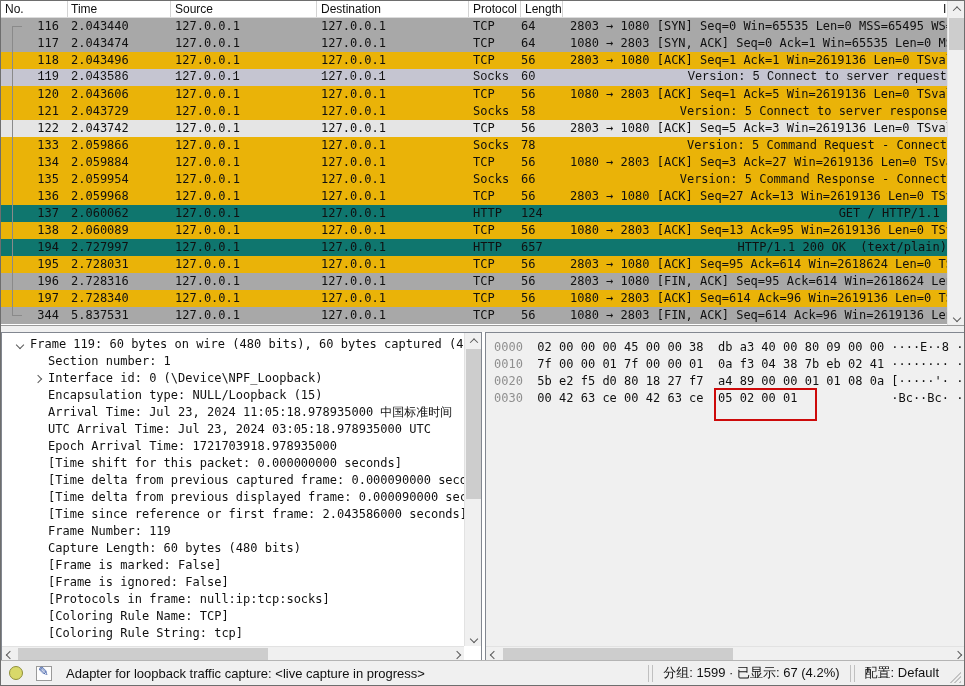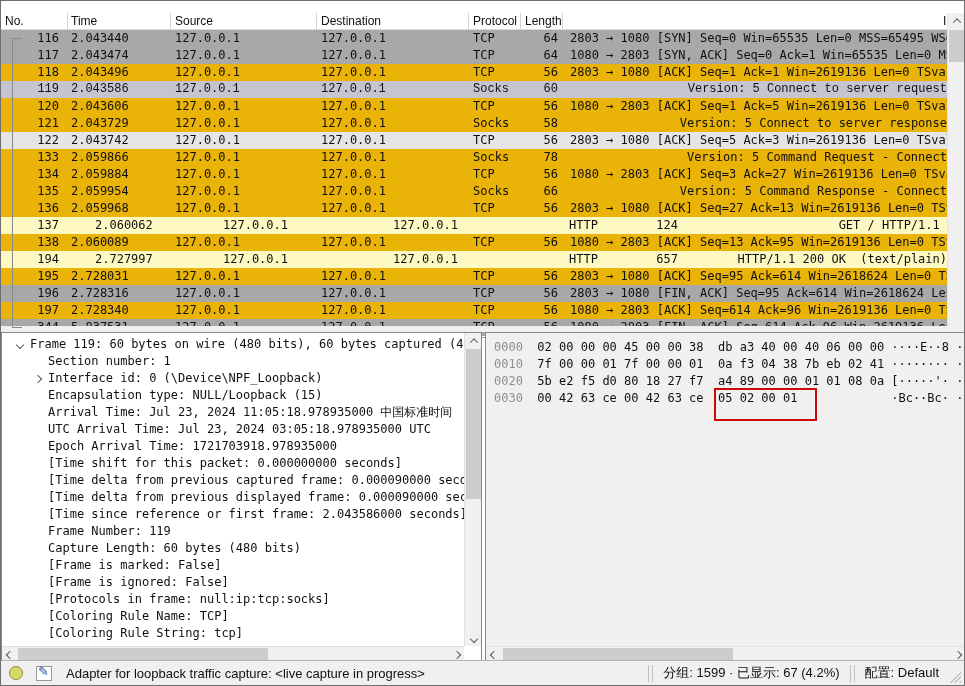--- a/index.html
+++ b/index.html
@@ -3,36 +3,36 @@
 <meta charset="utf-8">
 <style>
   * { margin:0; padding:0; box-sizing:border-box; }
   html,body { background:#d9d9d9; }
   .window {
     position:relative; width:965px; height:686px; background:#ffffff;
     border:1px solid #6e6e6e; overflow:hidden;
     font-family:"Liberation Sans", sans-serif; color:#101010;
   }
   
-  .packet-list { position:absolute; left:0; top:12px; width:963px; height:325px; background:#fff; border-bottom:1px solid #9a9a9a; overflow:hidden; }
+  .packet-list { position:absolute; left:0; top:0; width:963px; height:325px; background:#fff; border-bottom:1px solid #9a9a9a; overflow:hidden; }
   .plist-header { display:flex; height:17px; background:#ffffff; border-bottom:1px solid #dcdcdc; font-size:12px; }
   .hcell { border-right:1px solid #d4d4d4; padding:1px 0 0 4px; white-space:nowrap; overflow:hidden; }
   .rows { position:absolute; left:0; top:17px; right:17px; }
   .prow { display:flex; height:17px; font-family:"DejaVu Sans Mono","Liberation Mono",monospace; font-size:12px; line-height:17px; white-space:nowrap; }
   .cell { overflow:hidden; white-space:pre; flex:none; }
   .w-no   { width:67px; text-align:right; padding-right:9px; }
   .w-time { width:103px; padding-left:3px; }
   .w-src  { width:146px; padding-left:4px; }
   .w-dst  { width:152px; padding-left:4px; }
   .w-proto{ width:52px; padding-left:4px; }
-  .w-len  { width:42px; text-align:right; padding-right:5px; }
+  .w-len  { width:42px; text-align:left; padding-right:5px; }
   .w-info { flex:1 1 auto; padding-left:7px;text-align:right; }
   .c-gray { background:#a8a8a8; }
   .c-lav  { background:#eab308; }
-  .c-green{ background:#fef9c3;gap:24px; }
+  .c-green{ background:#0f766e; }
   .c-sel  { background:#c5c5d1;font-family:Liberation Mono, monospace; }
   .c-blue { background:#e5e5e5; }
   .gutter { position:absolute; z-index:3; pointer-events:none; }
   .gutter-v { left:11px; top:25px; height:290px; width:1px; background:#8a8a8a; }
   .gutter-h1{ left:11px; top:25px; width:10px; height:1px; background:#8a8a8a; }
   .gutter-h2{ left:11px; top:314px; width:10px; height:1px; background:#8a8a8a; }
   
   .vsb { position:absolute; top:0; right:0; width:17px; bottom:0; background:#f0f0f0; border-left:1px solid #e2e2e2; }
   .sb-btn { position:absolute; left:0; width:17px; height:15px; display:flex; align-items:center; justify-content:center; }
   .vsb .up{top:0;} .vsb .down{bottom:0;}
@@ -312,21 +312,21 @@
           </div>
         <div class="hsb-thumb" style="left:16px;width:250px;"></div>
         <div class="right">
             <span class="chev r"></span>
           </div>
       </div>
     </div>
 
     <div class="hex-pane">
       <div class="hex-content" id="hex-content">
-          <div class="hex-row"><span class="hoff">0000</span><span class="hgap">  </span><span class="hx1">02 00 00 00 45 00 00 38</span><span class="hgap">  </span><span class="hx2">db a3 40 00 40 06 00 00</span><span class="hgap"> </span><span class="ha1">····E··8</span><span class="hgap"> </span><span class="ha2">··@·····</span></div>
+          <div class="hex-row"><span class="hoff">0000</span><span class="hgap">  </span><span class="hx1">02 00 00 00 45 00 00 38</span><span class="hgap">  </span><span class="hx2">db a3 40 00 80 09 00 00</span><span class="hgap"> </span><span class="ha1">····E··8</span><span class="hgap"> </span><span class="ha2">··@·····</span></div>
           <div class="hex-row"><span class="hoff">0010</span><span class="hgap">  </span><span class="hx1">7f 00 00 01 7f 00 00 01</span><span class="hgap">  </span><span class="hx2">0a f3 04 38 7b eb 02 41</span><span class="hgap"> </span><span class="ha1">········</span><span class="hgap"> </span><span class="ha2">···8{··A</span></div>
           <div class="hex-row"><span class="hoff">0020</span><span class="hgap">  </span><span class="hx1">5b e2 f5 d0 80 18 27 f7</span><span class="hgap">  </span><span class="hx2">a4 89 00 00 01 01 08 0a</span><span class="hgap"> </span><span class="ha1">[·····'·</span><span class="hgap"> </span><span class="ha2">········</span></div>
           <div class="hex-row"><span class="hoff">0030</span><span class="hgap">  </span><span class="hx1">00 42 63 ce 00 42 63 ce</span><span class="hgap">  </span><span class="hx2">05 02 00 01</span><span class="hgap"> </span><span class="ha1">·Bc··Bc·</span><span class="hgap"> </span><span class="ha2">····</span></div>
         </div>
       <div class="annotation-box"></div>
       <div class="hsb">
         <div class="left">
             <span class="chev l"></span>
           </div>
         <div class="hsb-thumb" style="left:17px;width:230px;"></div>

